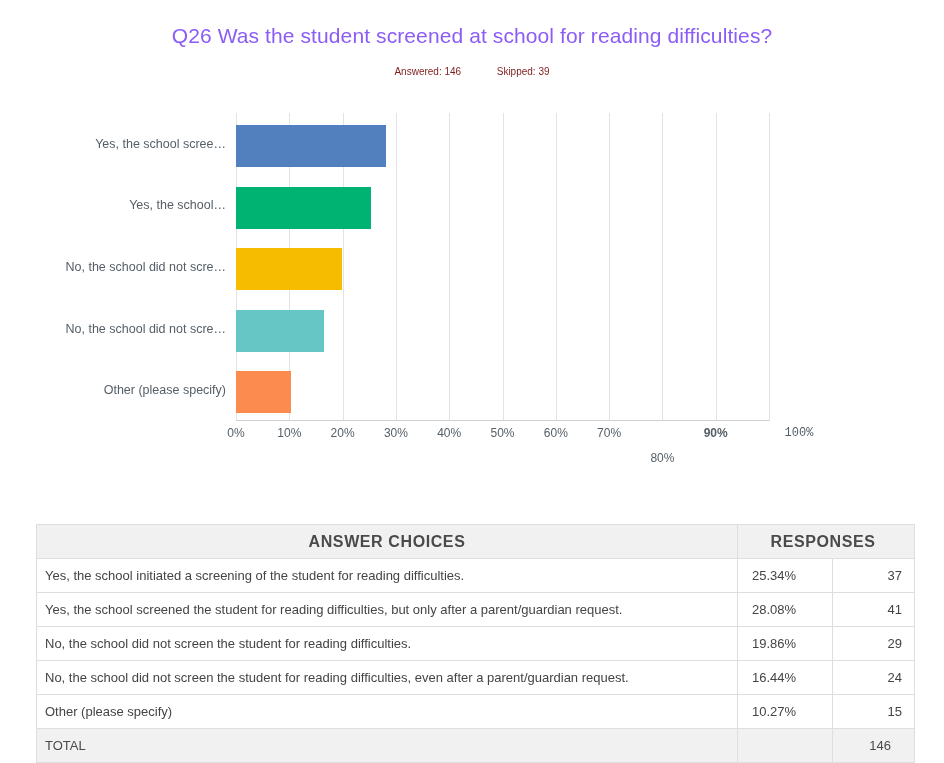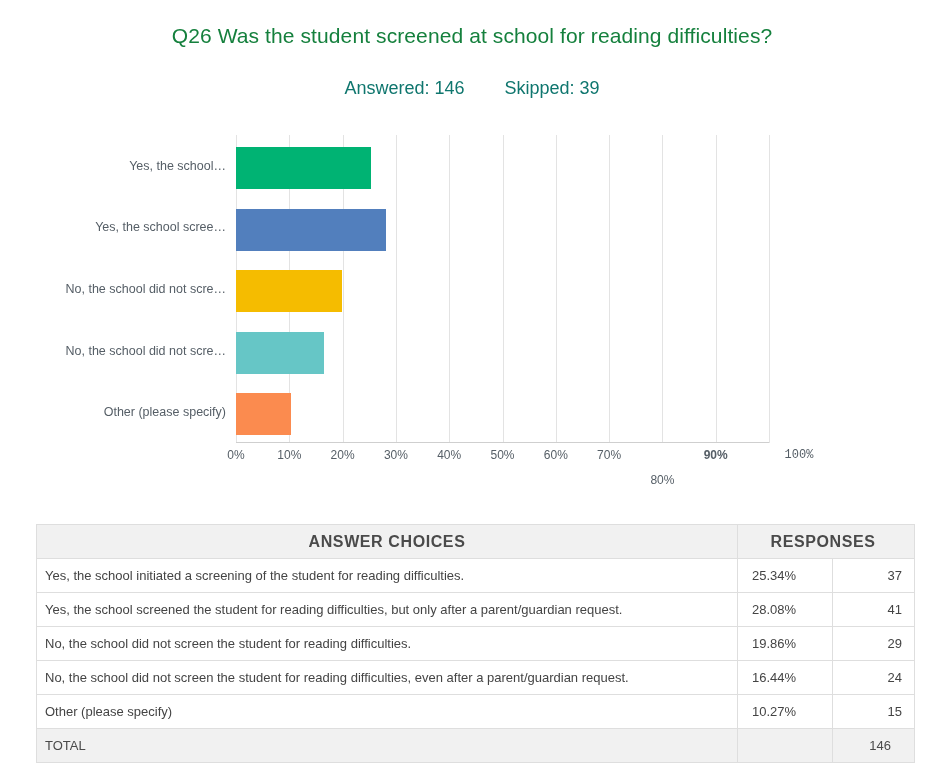--- a/index.html
+++ b/index.html
@@ -17,29 +17,29 @@
   }
   .page {
     width: 944px;
     height: 763px;
     position: relative;
   }
   
   .title {
     text-align: center;
     font-size: 21px;
-    color: #15803d;
+    color: #8b5cf6;
     padding-top: 24px;
     letter-spacing: 0.1px;
   }
   .submeta {
     text-align: center;
-    font-size: 18px;
-    color: #0f766e;
-    margin-top: 30px;
+    font-size: 10px;
+    color: #7f1d1d;
+    margin-top: 18px;
   }
   .submeta .gap {
     display: inline-block;
     width: 30px;
   }
   
   .chart-wrap {
     position: relative;
     margin-top: 18px;
     height: 360px;
@@ -188,26 +188,26 @@
           <div class="grid-line" style="left: 266.5px;"></div>
           <div class="grid-line" style="left: 319.8px;"></div>
           <div class="grid-line" style="left: 373.1px;"></div>
           <div class="grid-line" style="left: 426.4px;"></div>
           <div class="grid-line" style="left: 479.7px;"></div>
           <div class="grid-line" style="left: 533px;"></div>
         </div>
       <div class="axis-base"></div>
       <div class="bars" id="bars">
           <div class="bar-row">
+            <div class="bar-label">Yes, the school scree…</div>
+            <div class="bar" style="width: 149.666px; background: rgb(82, 127, 189);"></div>
+          </div>
+          <div class="bar-row">
             <div class="bar-label">Yes, the school…</div>
             <div class="bar" style="width: 135.062px; background: rgb(0, 179, 115);"></div>
-          </div>
-          <div class="bar-row">
-            <div class="bar-label">Yes, the school scree…</div>
-            <div class="bar" style="width: 149.666px; background: rgb(82, 127, 189);"></div>
           </div>
           <div class="bar-row">
             <div class="bar-label">No, the school did not scre…</div>
             <div class="bar" style="width: 105.854px; background: rgb(245, 188, 0);"></div>
           </div>
           <div class="bar-row">
             <div class="bar-label">No, the school did not scre…</div>
             <div class="bar" style="width: 87.6252px; background: rgb(102, 198, 198);"></div>
           </div>
           <div class="bar-row">

